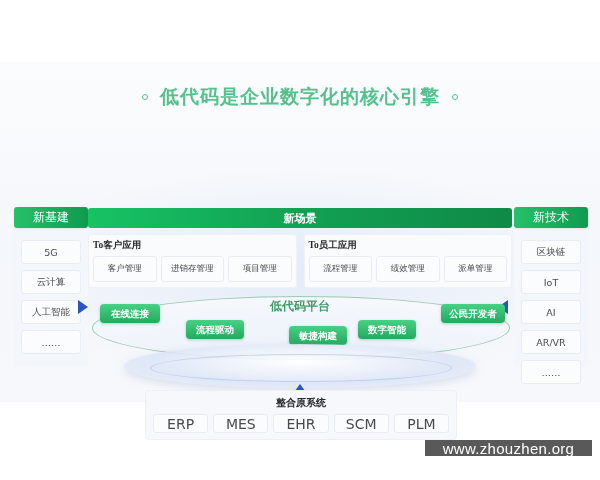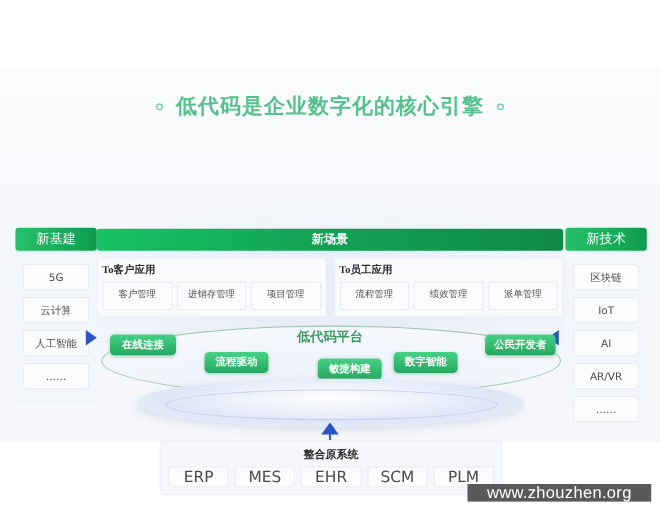--- a/index.html
+++ b/index.html
@@ -122,21 +122,21 @@
     background: radial-gradient(ellipse at 50% 40%, rgba(255,255,255,.95) 0%, rgba(219,228,246,.85) 60%, rgba(205,217,242,.2) 100%);
     box-shadow: 0 3px 8px rgba(160,175,205,.35);
   }
   #disc2 {
     position: absolute; left: 150px; top: 292px; width: 300px; height: 26px;
     border-radius: 50%; border: 1px solid rgba(178,196,232,.7);
   }
 
   
   #legacy {
-    position: absolute; left: 145px; top: 338px; width: 310px; height: 48px;
+    position: absolute; left: 145px; top: 328px; width: 310px; height: 48px;
     background: #f6f8fc; border: 1px solid #edf1f7; border-radius: 4px;
   }
   #legacy-title {
     text-align: center; font-size: 10px; font-weight: bold; color: #2b2b2b;
     margin-top: 5px; font-family: "DejaVu Sans", sans-serif;
   }
   #legacy-items { display: flex; gap: 5px; padding: 4px 7px 0 7px; }
   #legacy-items .chip { flex: 1; height: 17px; font-size: 14px; }
 
   

